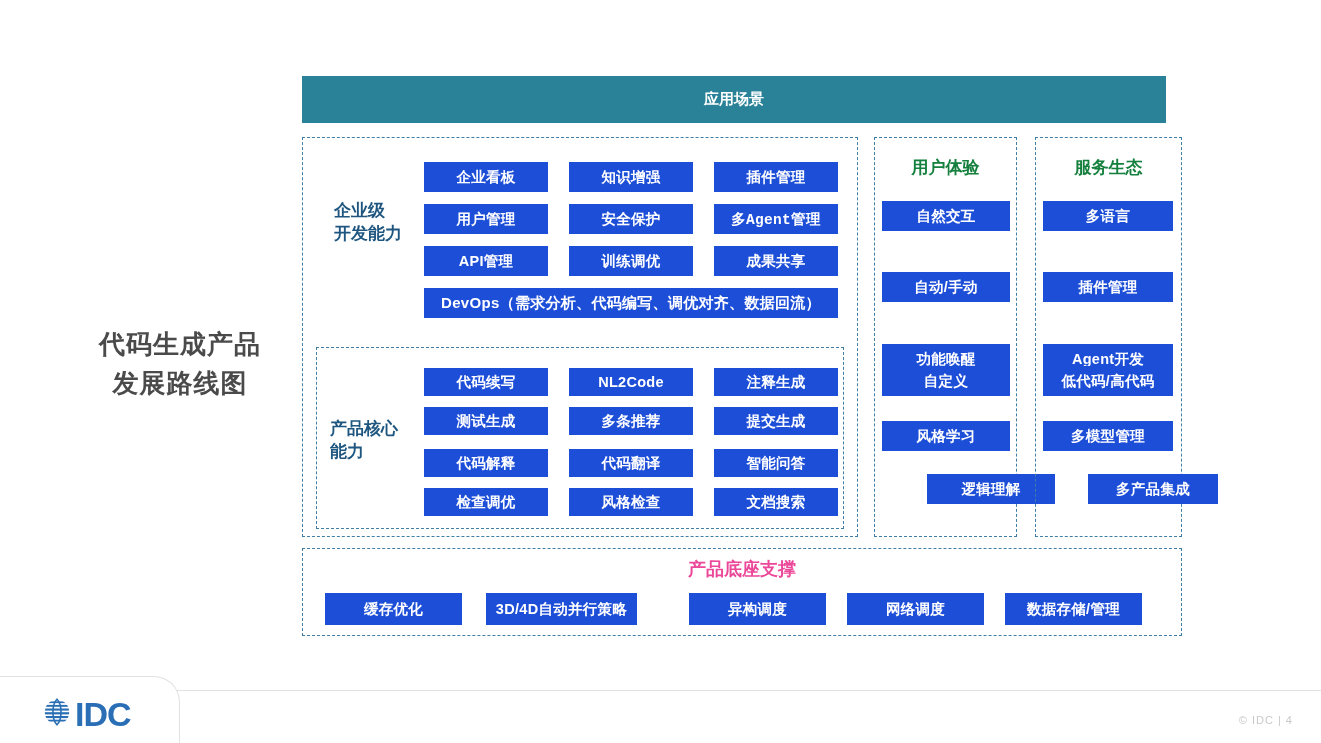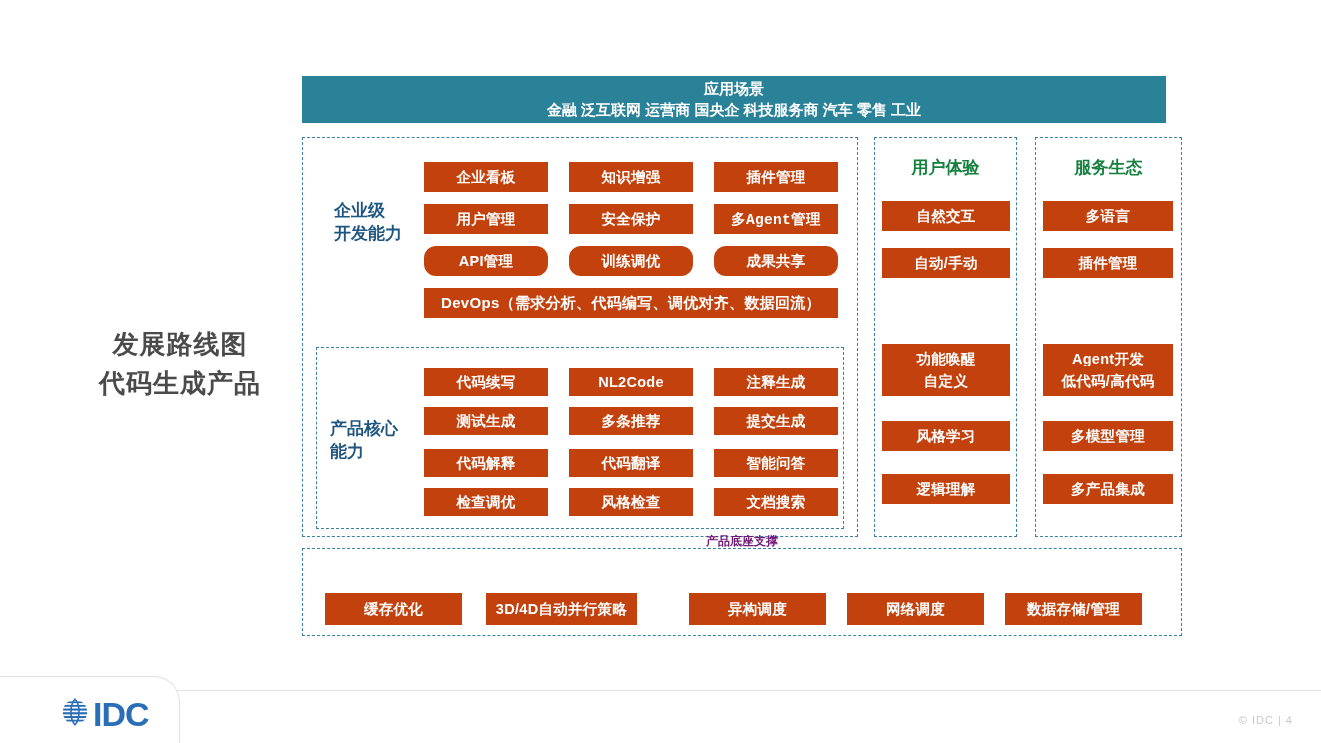--- a/index.html
+++ b/index.html
@@ -76,72 +76,72 @@
     color: #15803d;
     font-weight: 700;
     font-size: 17px;
     text-align: center;
     white-space: nowrap;
   }
   #ux-heading  { left: 874px;  top: 156px; width: 143px; }
   #svc-heading { left: 1035px; top: 156px; width: 147px; }
   #foundation-heading {
     position: absolute;
-    left: 302px; top: 533px; width: 880px;
+    left: 302px; top: 557px; width: 880px;
     text-align: center;
-    color: #701a75;
-    font-weight: 700;
-    font-size: 12px;
+    color: #ec4899;
+    font-weight: 700;
+    font-size: 18px;
   }
 
   
   .chip {
     position: absolute;
-    background: #c2410c;
+    background: #1d4ed8;
     color: #ffffff;
     font-size: 14.5px;
     font-weight: 700;
     display: flex;
     align-items: center;
     justify-content: center;
     box-sizing: border-box;
     white-space: nowrap;
     letter-spacing: .3px;
   }
 
   
   .ent-c0 { left: 424px; }
   .ent-c1 { left: 569px; }
   .ent-c2 { left: 714px; }
   .ent-r0 { top: 162px; }
   .ent-r1 { top: 204px; font-family: Liberation Mono, monospace; }
-  .ent-r2 { top: 246px; border-radius: 12px; }
+  .ent-r2 { top: 246px; }
   .ent-cell { width: 124px; height: 30px; }
 
   #devops-chip { left: 424px; top: 288px; width: 414px; height: 30px; font-size: 15px; }
 
   
   .core-c0 { left: 424px; }
   .core-c1 { left: 569px; }
   .core-c2 { left: 714px; }
   .core-r0 { top: 368px; }
   .core-r1 { top: 407px; }
   .core-r2 { top: 449px; }
   .core-r3 { top: 488px; }
   .core-cell { width: 124px; height: 28px; }
 
   
   .ux-cell  { left: 882px;  width: 128px; height: 30px; }
   .svc-cell { left: 1043px; width: 130px; height: 30px; }
   .col-r0 { top: 201px; }
-  .col-r1 { top: 248px; }
+  .col-r1 { top: 272px; }
   .col-r2 { top: 312px; margin-top: 32px; }
   .col-r3 { top: 366px; }
   .col-r4 { top: 421px; }
-  .col-r5 { top: 474px; }
+  .col-r5 { top: 474px; margin-left: 45px; }
 
   
   .fnd { top: 593px; height: 32px; }
   #fnd0 { left: 325px;  width: 137px; }
   #fnd1 { left: 486px;  width: 151px; }
   #fnd2 { left: 689px;  width: 137px; }
   #fnd3 { left: 847px;  width: 137px; }
   #fnd4 { left: 1005px; width: 137px; }
 
   
@@ -154,21 +154,21 @@
     position: absolute;
     left: 0; top: 676px; width: 180px; height: 67px;
     background: #ffffff;
     border-right: 1px solid #e2e2e2;
     border-top: 1px solid #e2e2e2;
     border-top-right-radius: 26px;
     box-sizing: border-box;
   }
   #idc-logo {
     position: absolute;
-    left: 60px; top: 697px;
+    left: 42px; top: 697px;
     display: flex; align-items: center; gap: 3px;
   }
   #idc-logo .wordmark {
     font-size: 34px;
     font-weight: 700;
     color: #2a6fb5;
     letter-spacing: -1px;
     line-height: 1;
   }
   #footer-note {
@@ -176,27 +176,26 @@
     right: 28px; top: 714px;
     font-size: 11px;
     color: #c9c9c9;
     letter-spacing: 1px;
   }
 </style>
 </head>
 <body>
 
 <div id="slide-title">
+  <div>代码生成产品</div>
   <div>发展路线图</div>
-  <div>代码生成产品</div>
 </div>
 
 <div id="scenario-banner">
   <div class="sc-title">应用场景</div>
-  <div class="sc-sub">金融 泛互联网 运营商 国央企 科技服务商 汽车 零售 工业</div>
 </div>
 
 <div class="dashed" id="left-outer"></div>
 
 <div class="group-label" id="label-enterprise">
   <div>企业级</div>
   <div>开发能力</div>
 </div>
 
 <div class="chip ent-cell ent-c0 ent-r0">企业看板</div>

